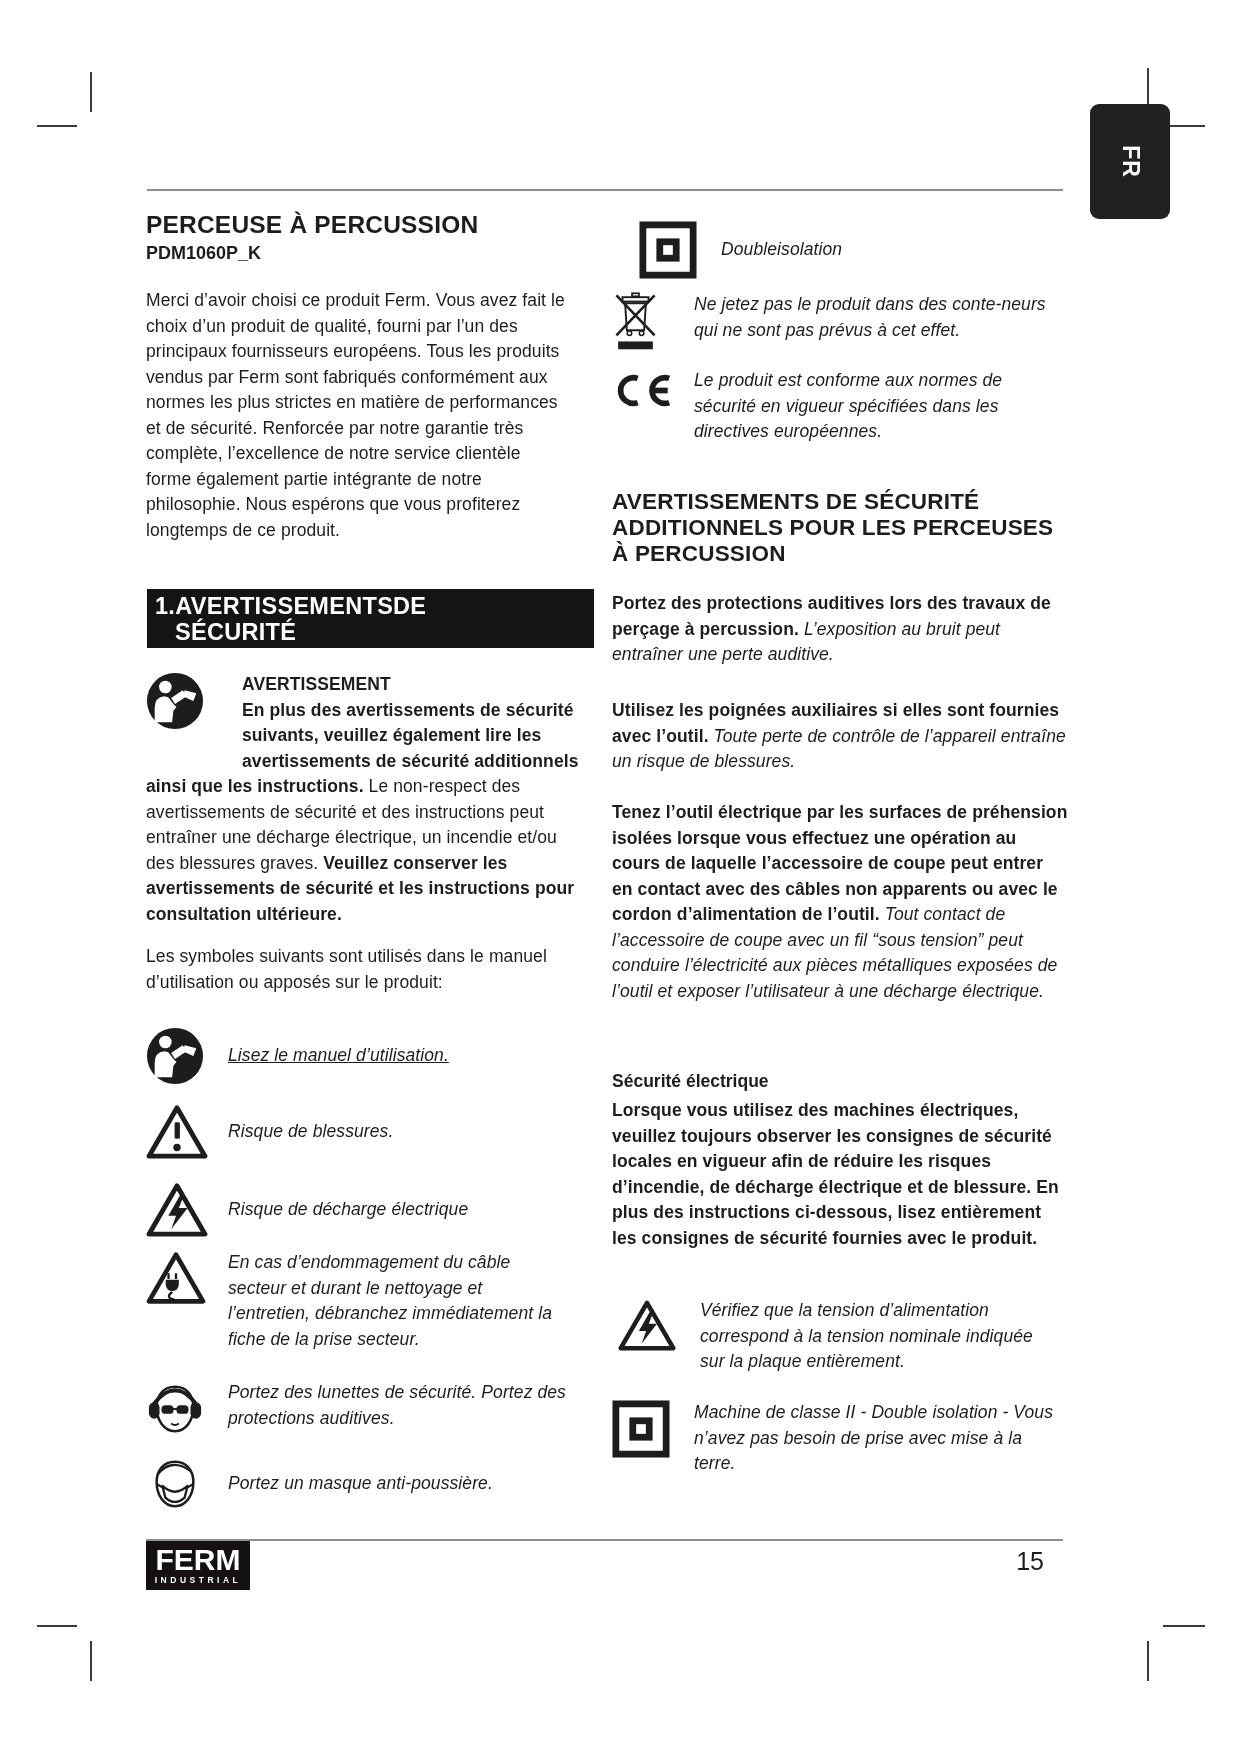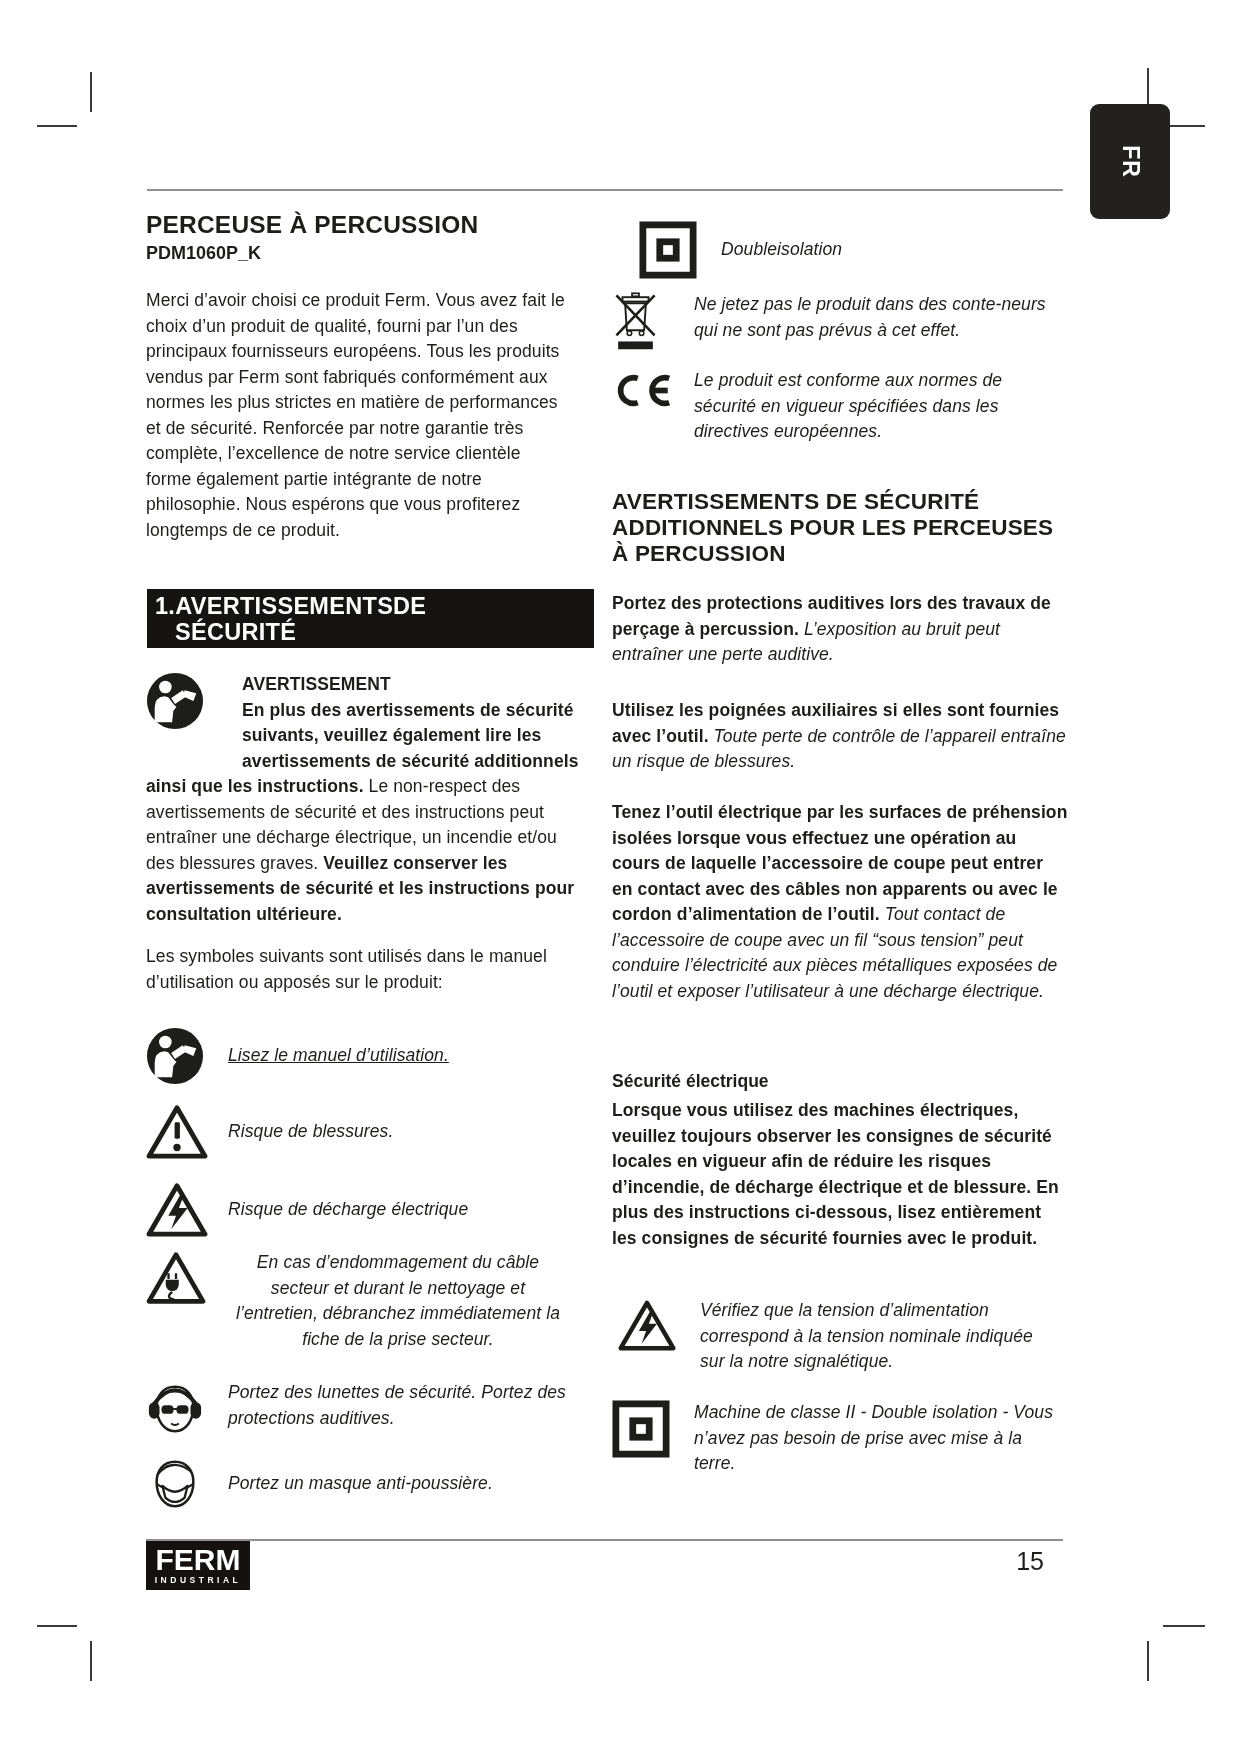--- a/index.html
+++ b/index.html
@@ -127,21 +127,21 @@
 
   <div class="sym-row" style="left:146px;top:1250px;">
     <span class="icon-box">
       <svg viewBox="0 0 64 60" width="60" height="56">
         <path d="M32 5 L61 55 L3 55 Z" fill="none" stroke="#1d1d1b" stroke-width="5" stroke-linejoin="round"></path>
         <path d="M24 31 v-6 M32 31 v-6" stroke="#1d1d1b" stroke-width="2.5" fill="none"></path>
         <path d="M21 32 h14 v5 a7 7 0 0 1 -14 0 z" fill="#1d1d1b"></path>
         <path d="M28 45 q-8 6 2 8" stroke="#1d1d1b" stroke-width="2.5" fill="none"></path>
       </svg>
     </span>
-    <span class="sym-text body-text italic" style="width:340px;text-align:center;"> En cas d’endommagement du câble secteur et durant le nettoyage et l’entretien, débranchez immédiatement la fiche de la prise secteur.</span>
+    <span class="sym-text body-text italic" style="width:340px;"> En cas d’endommagement du câble secteur et durant le nettoyage et l’entretien, débranchez immédiatement la fiche de la prise secteur.</span>
   </div>
 
   <div class="sym-row" style="left:146px;top:1380px;">
     <span class="icon-box">
       <svg viewBox="0 0 60 60" width="58" height="58">
         <path d="M30 7 C42 7 49 16 49 28 C49 42 41 53 30 53 C19 53 11 42 11 28 C11 16 18 7 30 7 Z" fill="none" stroke="#1d1d1b" stroke-width="2.6"></path>
         <path d="M13 20 Q30 4 47 20 Q39 12 30 13 Q21 12 13 20 Z" fill="#1d1d1b"></path>
         <path d="M8 25 Q30 -4 52 25" fill="none" stroke="#1d1d1b" stroke-width="4"></path>
         <rect x="3" y="23" width="11" height="17" rx="5.5" fill="#1d1d1b"></rect>
         <rect x="46" y="23" width="11" height="17" rx="5.5" fill="#1d1d1b"></rect>
@@ -219,21 +219,21 @@
   <h3 class="sec-head" style="margin:0;">Sécurité électrique</h3>
   <p class="r-par body-text" style="top:1098px;font-weight:bold;">Lorsque vous utilisez des machines électriques, veuillez toujours observer les consignes de sécurité locales en vigueur afin de réduire les risques d’incendie, de décharge électrique et de blessure. En plus des instructions ci-dessous, lisez entièrement les consignes de sécurité fournies avec le produit.</p>
 
   <div class="sym-row" style="left:612px;top:1298px;">
     <span class="icon-box" style="padding-left:6px;">
       <svg viewBox="0 0 64 60" width="58" height="55">
         <path d="M32 5 L61 55 L3 55 Z" fill="none" stroke="#1d1d1b" stroke-width="5" stroke-linejoin="round"></path>
         <path d="M35 15 L23 36 h8 L26 50 L43 28 h-9 L39 15 Z" fill="#1d1d1b"></path>
       </svg>
     </span>
-    <span class="r-sym-text body-text italic"> Vérifiez que la tension d’alimentation correspond à la tension nominale indiquée sur la notre signalétique.</span>
+    <span class="r-sym-text body-text italic"> Vérifiez que la tension d’alimentation correspond à la tension nominale indiquée sur la plaque entièrement.</span>
   </div>
 
   <div class="sym-row" style="left:612px;top:1400px;">
     <span class="icon-box">
       <svg viewBox="0 0 60 60" width="58" height="58">
         <rect x="4" y="4" width="52" height="52" fill="none" stroke="#1d1d1b" stroke-width="7"></rect>
         <rect x="21.5" y="21.5" width="17" height="17" fill="none" stroke="#1d1d1b" stroke-width="7"></rect>
       </svg>
     </span>
     <span class="r-sym-text body-text italic"> Machine de classe II - Double isolation - Vous n’avez pas besoin de prise avec mise à la terre.</span>

